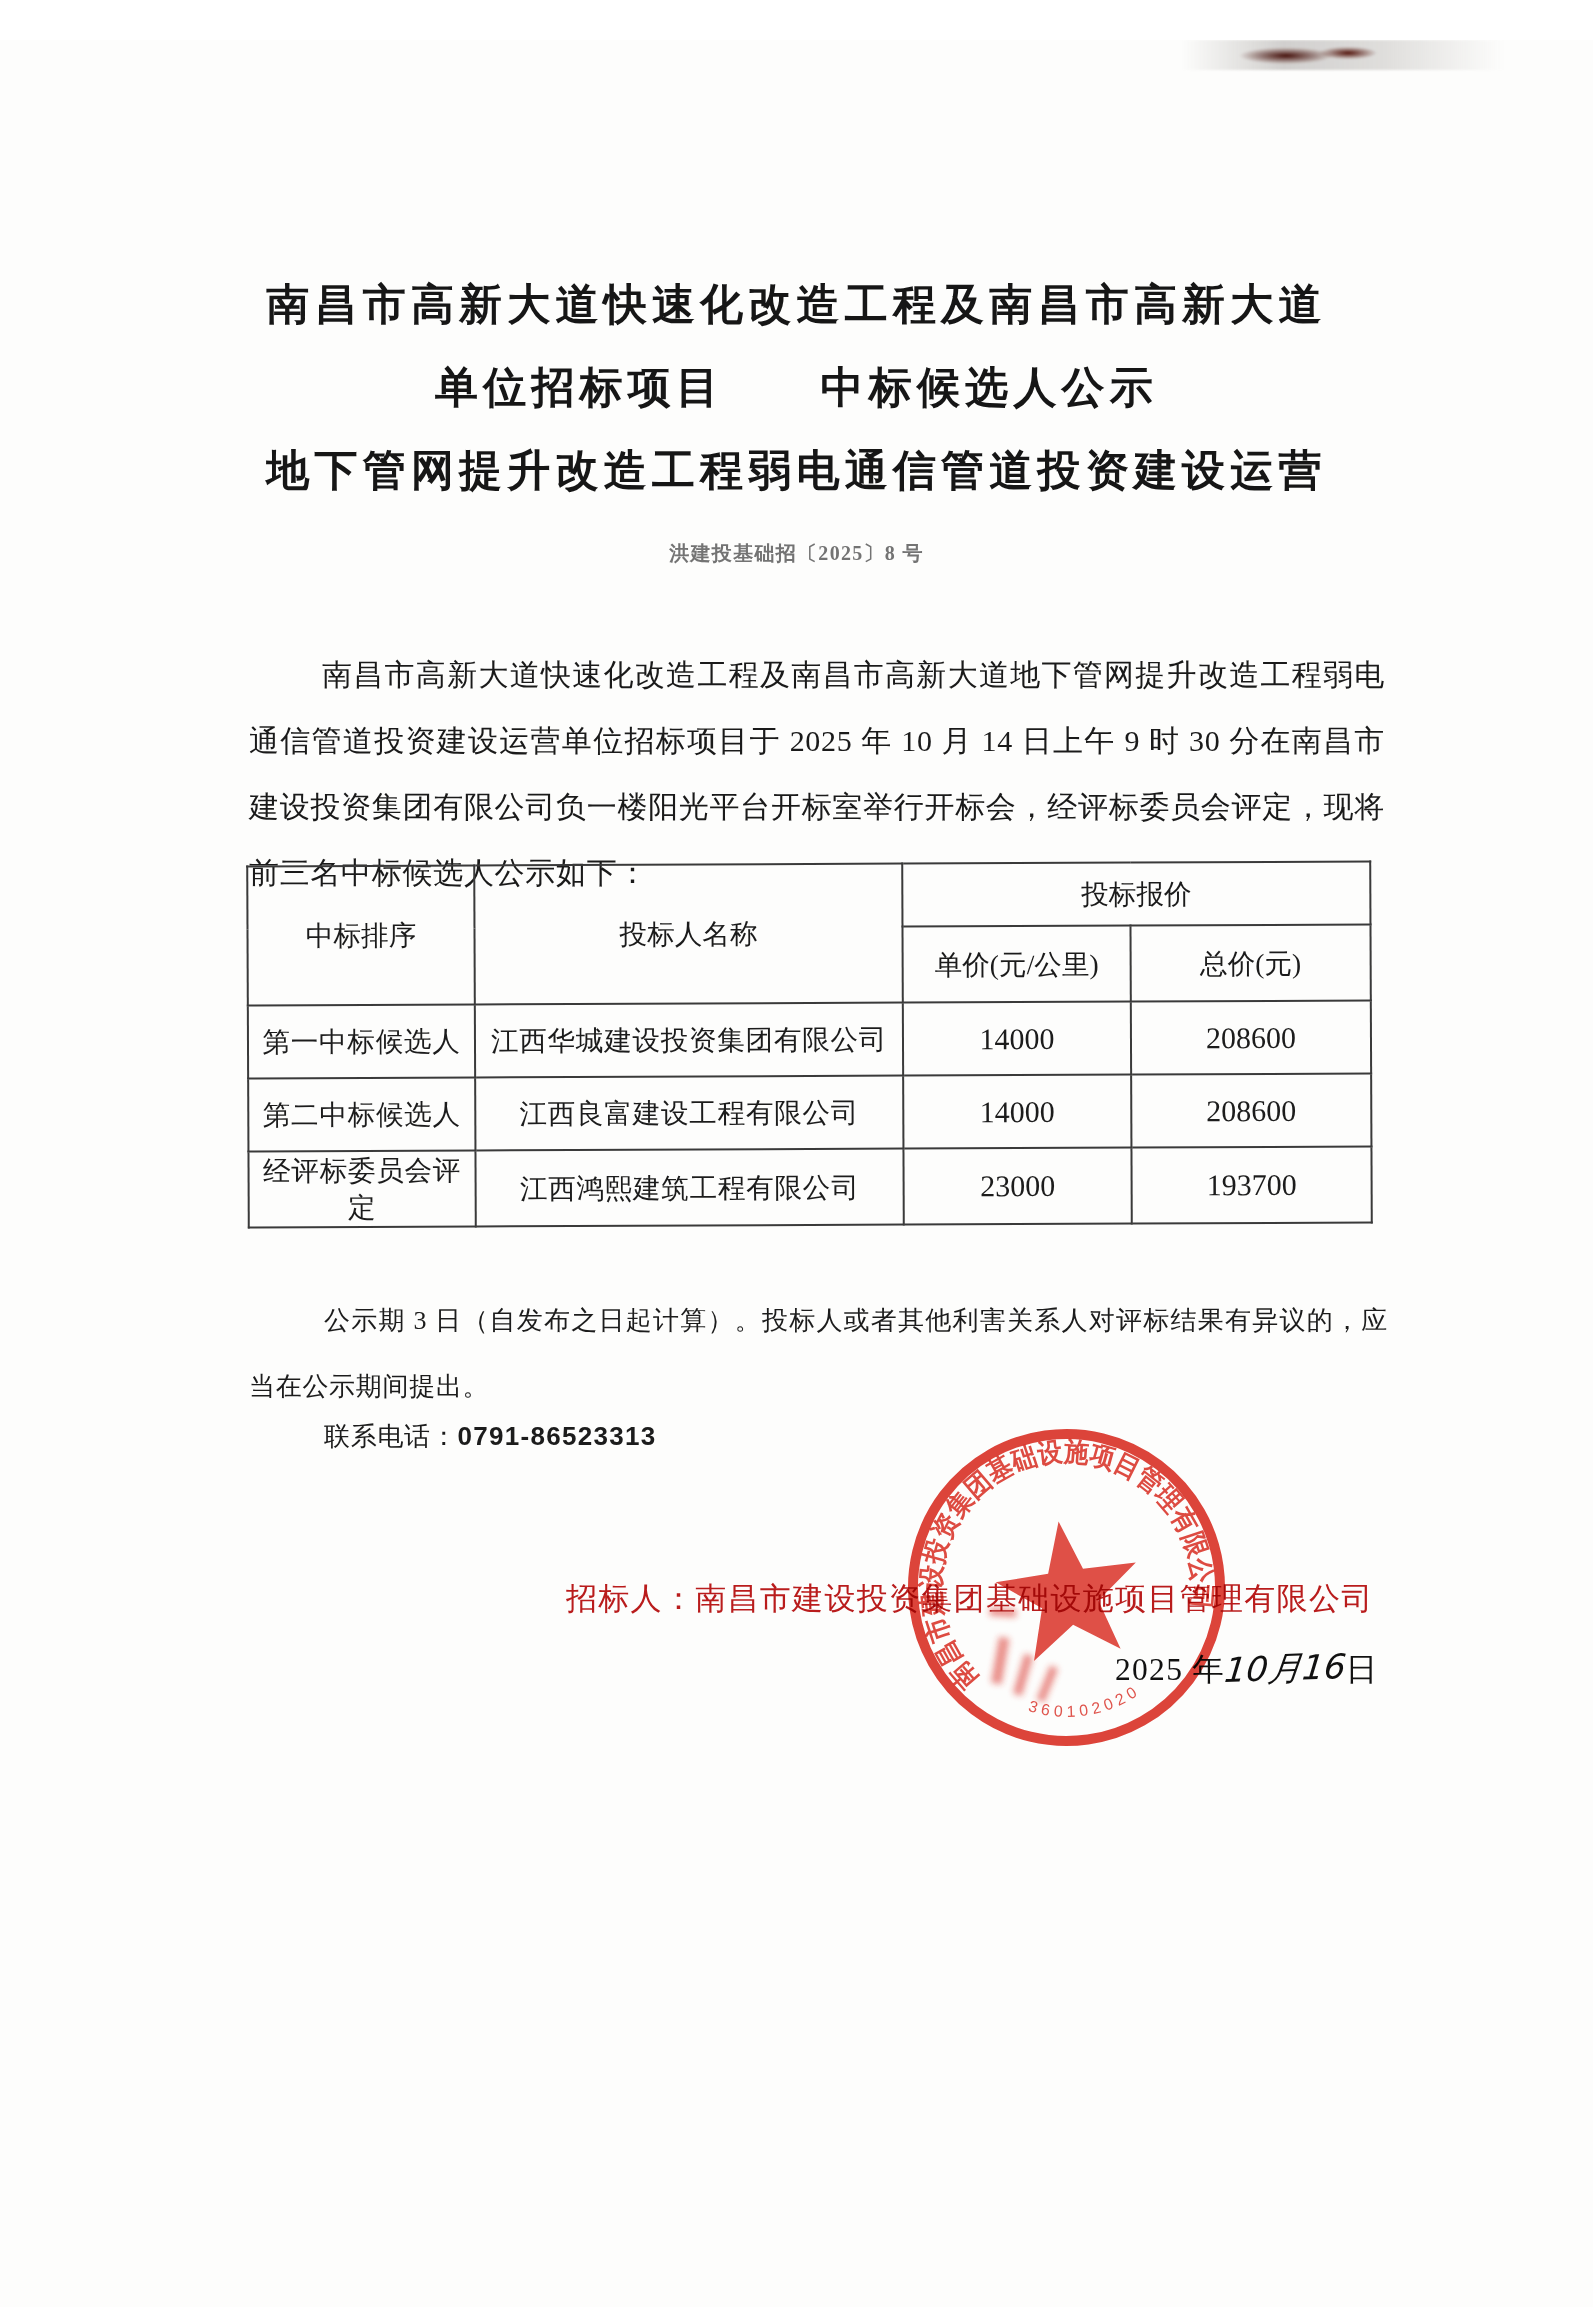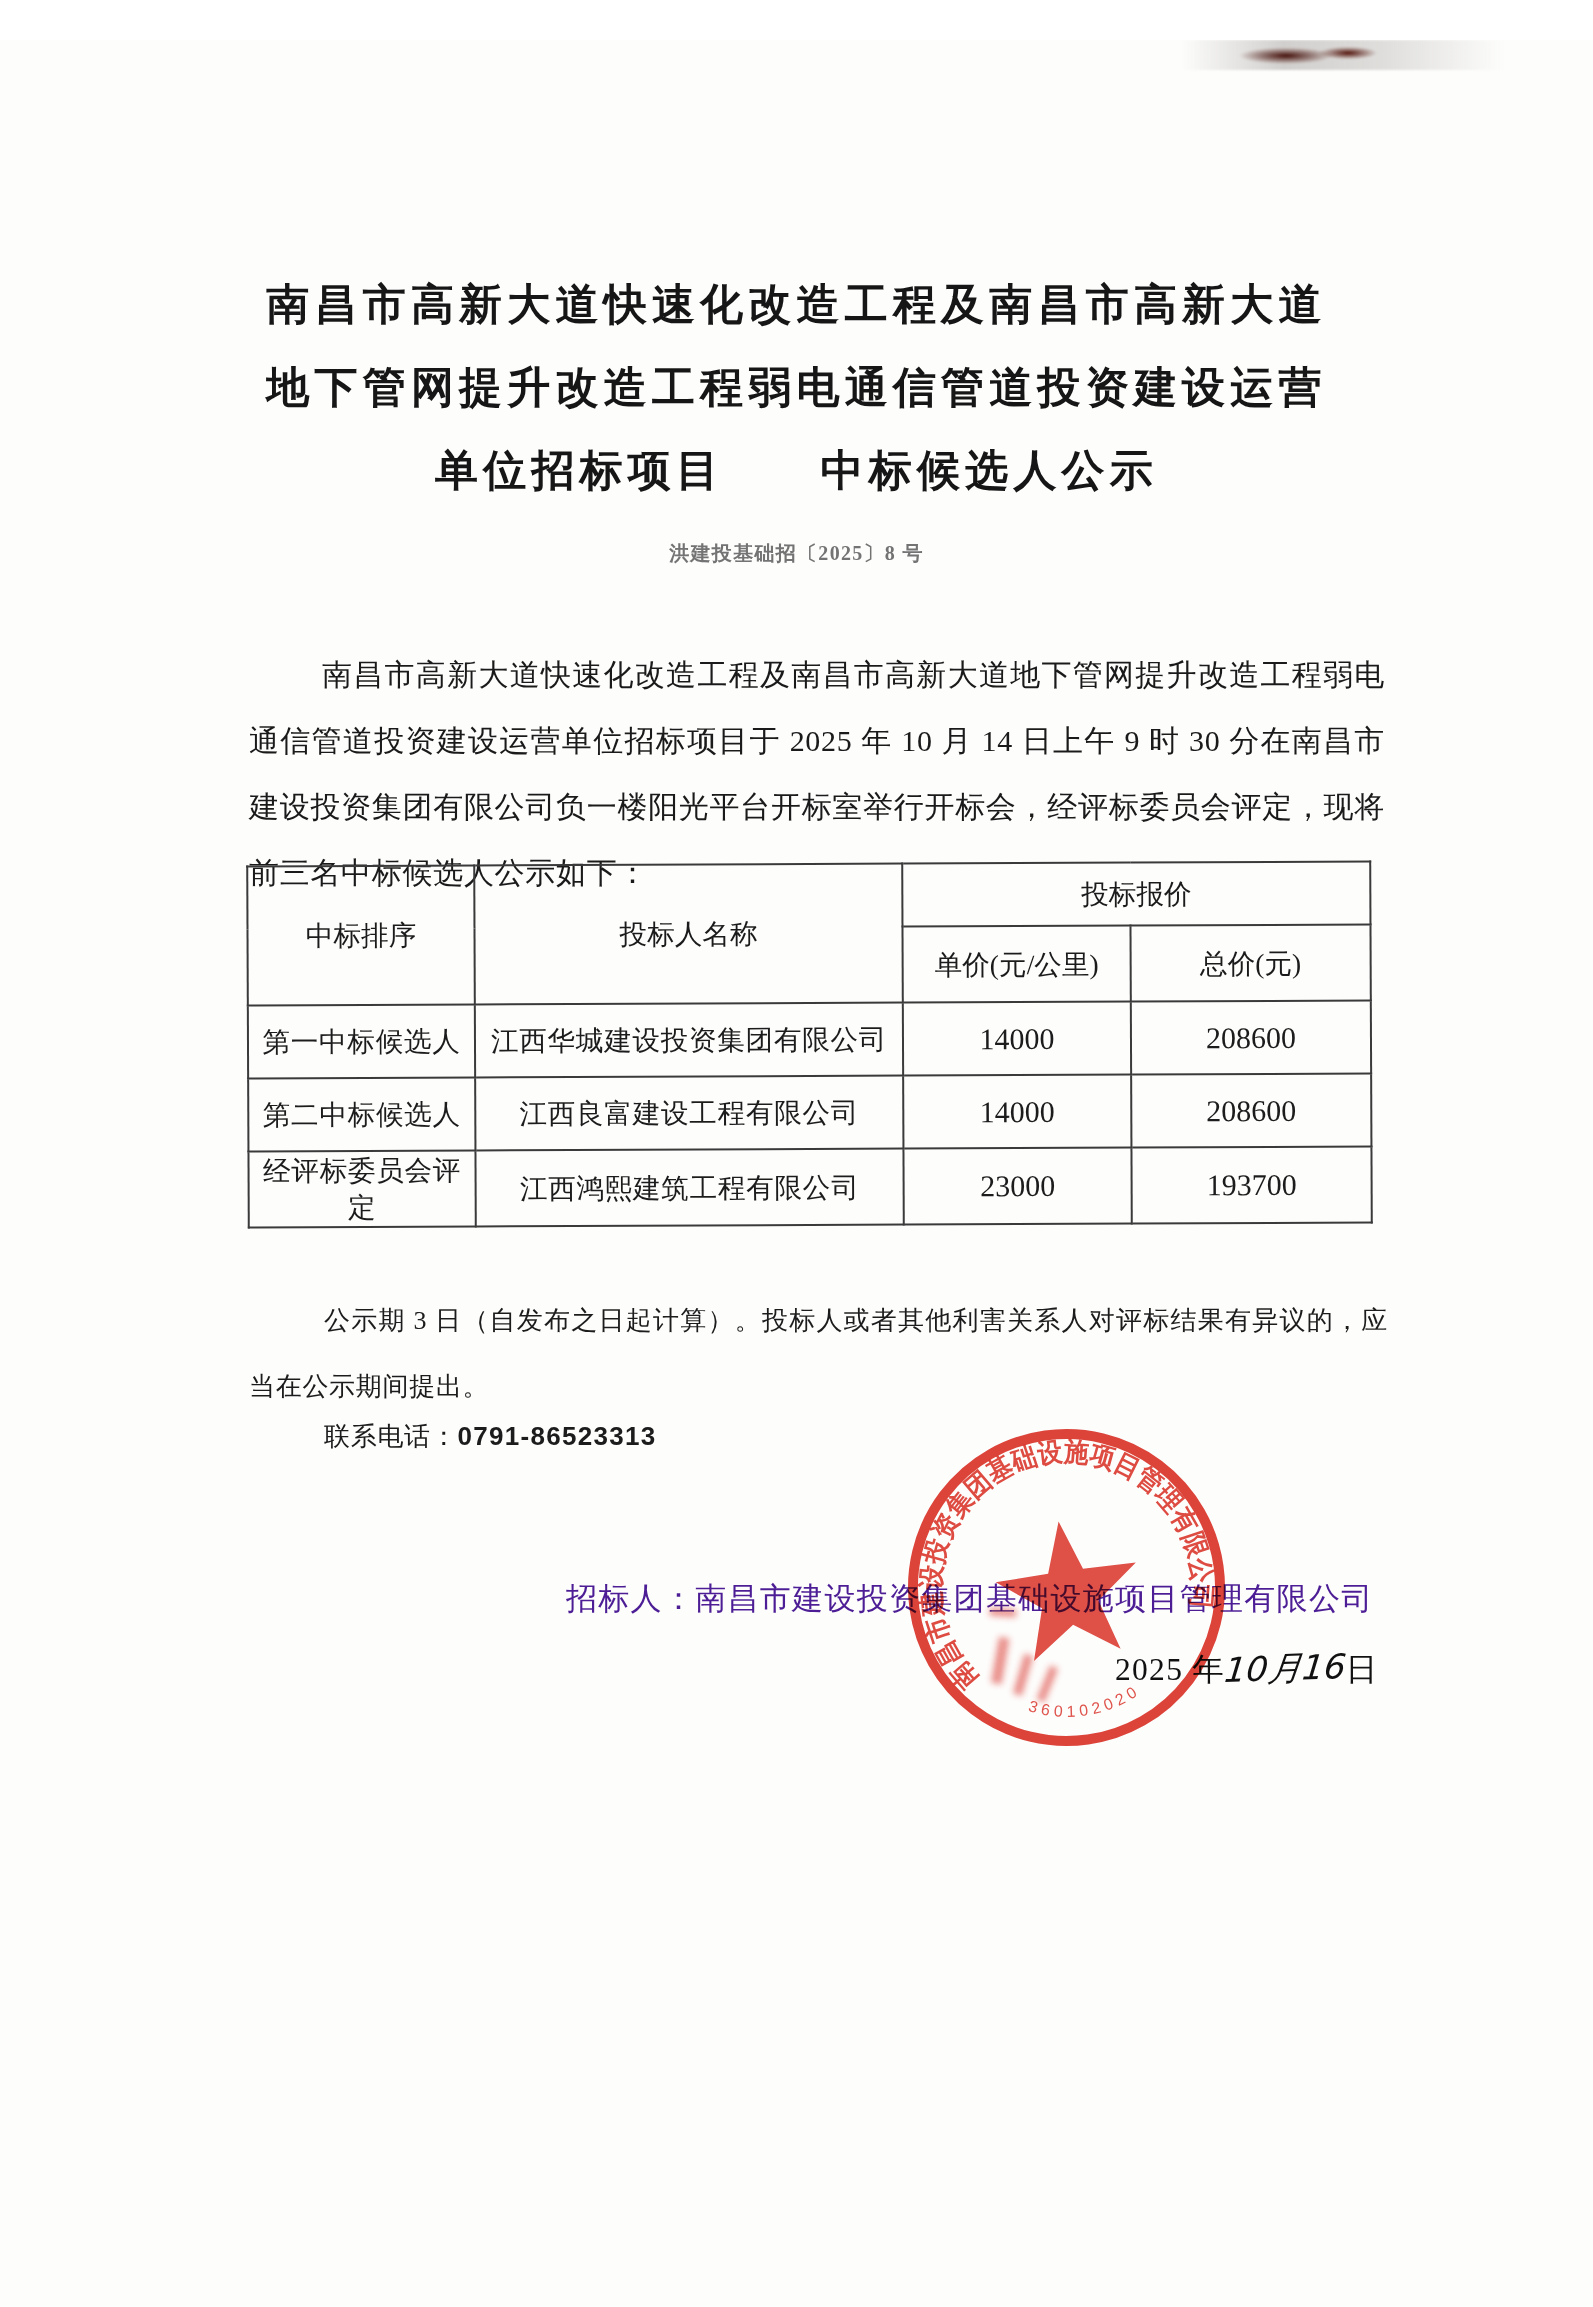--- a/index.html
+++ b/index.html
@@ -54,21 +54,21 @@
     font-size:26px; line-height:66px; text-align:justify;
     text-indent:75px; letter-spacing:0.7px;
   }
   .contact {
     position:absolute; top:1353px; left:249px; width:1050px;
     font-size:26px; text-indent:75px; letter-spacing:0.7px;
   }
   .contact .phone { font-family:"Liberation Sans","DejaVu Sans",sans-serif; font-weight:700; letter-spacing:1.3px; }
   .issuer {
     position:absolute; top:1538px; left:566px; width:919px;
-    font-size:31px; letter-spacing:1.3px; color:#4c1d95;
+    font-size:31px; letter-spacing:1.3px; color:#b91c1c;
   }
   .dateline {
     position:absolute; top:1606px; left:1115px; width:328px;
     font-size:31.5px; letter-spacing:1.3px; color:#111;
   }
   .hand {
     display:inline-block; font-family:"DejaVu Sans",sans-serif;
     font-style:italic; font-size:34px; transform:skewX(-8deg) rotate(-2deg);
     letter-spacing:0px; font-weight:400;
   }
@@ -79,22 +79,22 @@
 </style>
 </head>
 <body>
 
 <div class="page">
 
   <div class="scan-artifact"></div>
 
   <div class="title">
     <div>南昌市高新大道快速化改造工程及南昌市高新大道</div>
+    <div>单位招标项目　　中标候选人公示</div>
     <div>地下管网提升改造工程弱电通信管道投资建设运营</div>
-    <div>单位招标项目　　中标候选人公示</div>
   </div>
 
   <div class="docno">洪建投基础招〔2025〕8 号</div>
 
   <p class="intro">南昌市高新大道快速化改造工程及南昌市高新大道地下管网提升改造工程弱电通信管道投资建设运营单位招标项目于 2025 年 10 月 14 日上午 9 时 30 分在南昌市建设投资集团有限公司负一楼阳光平台开标室举行开标会，经评标委员会评定，现将前三名中标候选人公示如下：</p>
 
   <table class="bid">
     <colgroup>
       <col style="width:227px">
         <col style="width:428px">

